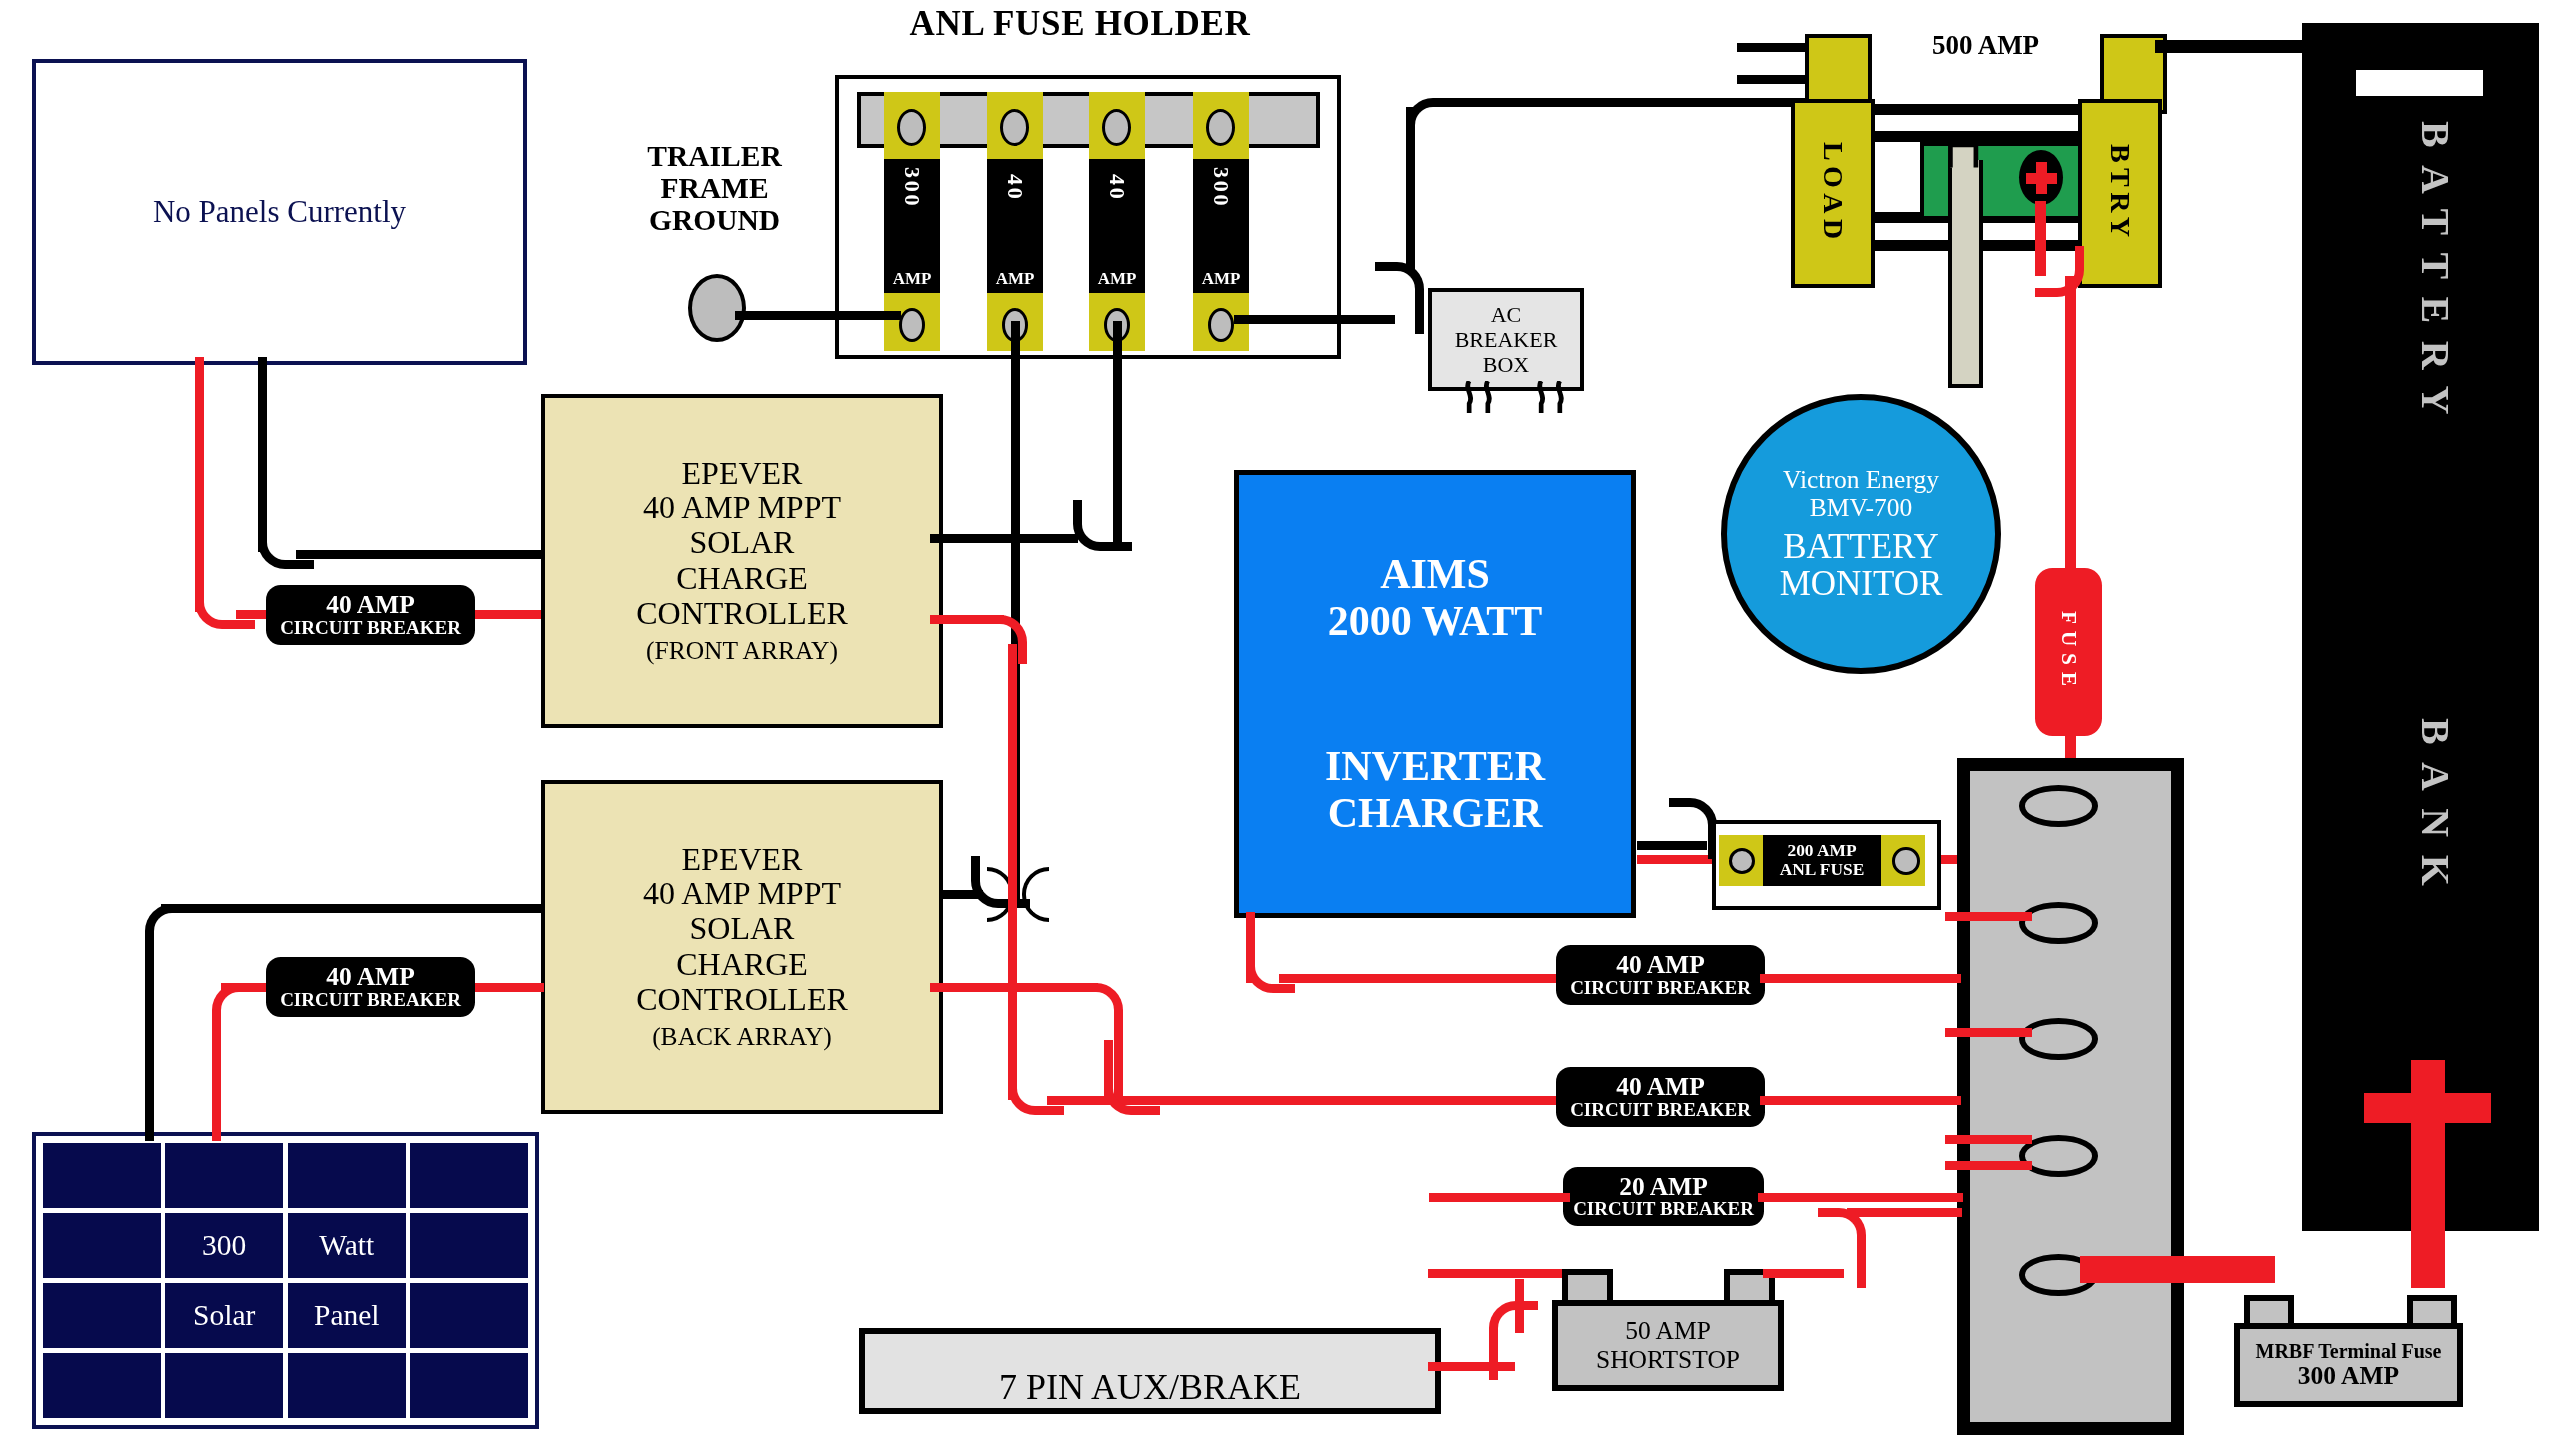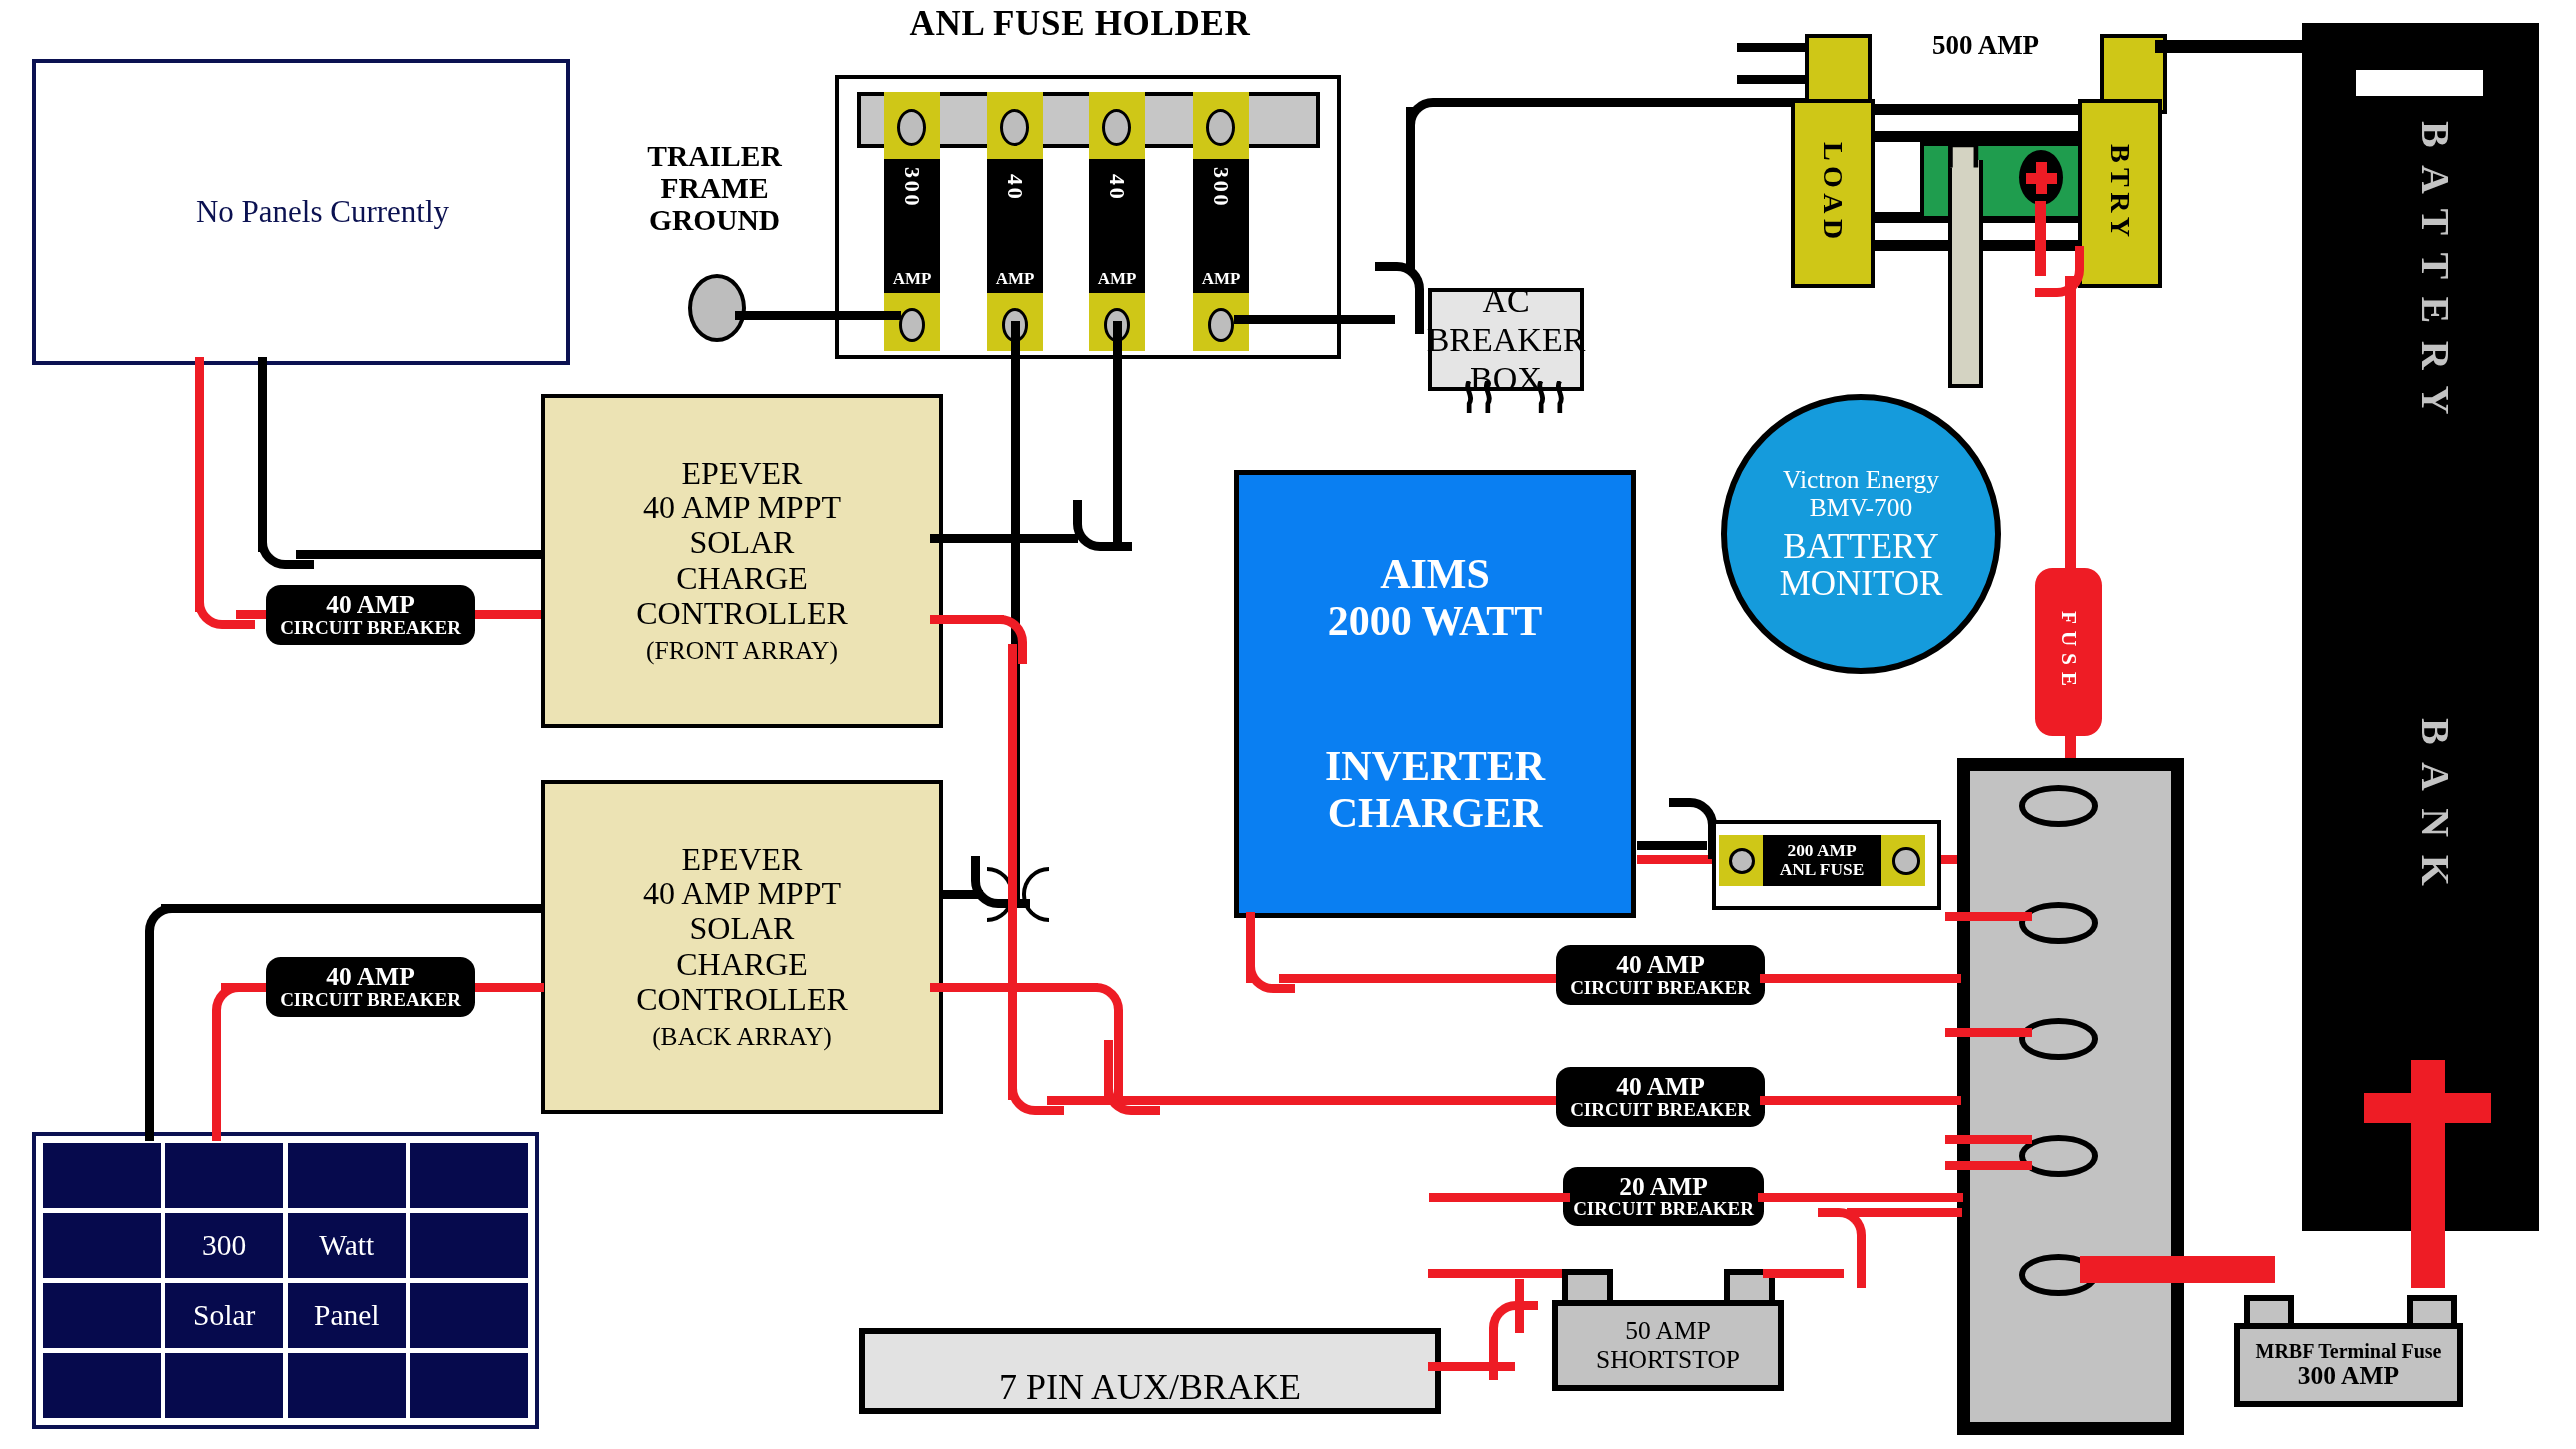--- a/index.html
+++ b/index.html
@@ -36,21 +36,21 @@
   .ep-l1{font-size:32px;line-height:1.08;}
   .ep-l2{font-size:32px;line-height:1.12;}
   .ep-l3{font-size:25.5px;margin-top:4px;}
 
   
   .aims{border:5.4px solid #000;background:#0a7ff2;color:#fff;display:flex;flex-direction:column;align-items:center;justify-content:space-around;text-align:center;}
   .aims-top{font-weight:bold;font-size:42px;line-height:1.12;}
   .aims-bot{font-weight:bold;font-size:42px;line-height:1.12;}
 
   
-  .acbox{border:4.7px solid #000;background:#e5e5e5;display:flex;align-items:center;justify-content:center;text-align:center;font-size:34px;line-height:1.15;color:#000;}
+  .acbox{border:4.7px solid #000;background:#e5e5e5;display:flex;align-items:center;justify-content:center;text-align:center;font-size:22px;line-height:1.15;color:#000;}
 
   
   .shunt-title{font-weight:bold;font-size:44px;color:#000;}
   .shunt-sub{font-weight:bold;font-size:27px;color:#000;}
   .term{position:absolute;background:#cfc717;border:4px solid #000;display:flex;align-items:center;justify-content:center;}
   .term span{font-weight:bold;font-size:28px;line-height:1.0;color:#000;writing-mode:vertical-rl;letter-spacing:5.4px;}
   .shunt-core{position:absolute;background:#fff;border:0;}
   .shunt-stripe{position:absolute;background:#000;}
   .shunt-green{position:absolute;background:#1f9d4e;border:4px solid #000;}
   .plusdot{position:absolute;border-radius:50%;background:#000;display:flex;align-items:center;justify-content:center;}
@@ -109,21 +109,21 @@
   .hop{position:absolute;width:23px;height:47px;border:4px solid #000;border-left:0;border-radius:0 27px 27px 0;background:transparent;}
   .hop2{position:absolute;width:23px;height:47px;border:4px solid #000;border-right:0;border-radius:27px 0 0 27px;background:transparent;}
   
   .sq{position:absolute;}
 </style>
 </head>
 <body>
 
 <div id="stage">
 
-  <div class="abs nopanels" style="left:32px;top:59px;width:487px;height:298px;padding-left:43px;">
+  <div class="abs nopanels" style="left:32px;top:59px;width:487px;height:298px;">
     <span>No Panels Currently</span>
   </div>
 
   <div class="wireR" style="left:195px;top:357px;width:9.4px;height:255px;"></div>
   <div class="elbowR" style="left:195px;top:590px;width:51px;height:29.5px;border-width:0 0 9.4px 9.4px;border-radius:0 0 0 27px;"></div>
   <div class="wireR" style="left:236px;top:610px;width:40px;height:9.4px;"></div>
   <div class="wireR" style="left:470px;top:610px;width:74px;height:9.4px;"></div>
 
   <div class="wire" style="left:258px;top:357px;width:9.4px;height:195px;"></div>
   <div class="elbow" style="left:258px;top:530px;width:47px;height:29.5px;border-width:0 0 9.4px 9.4px;border-radius:0 0 0 27px;"></div>

